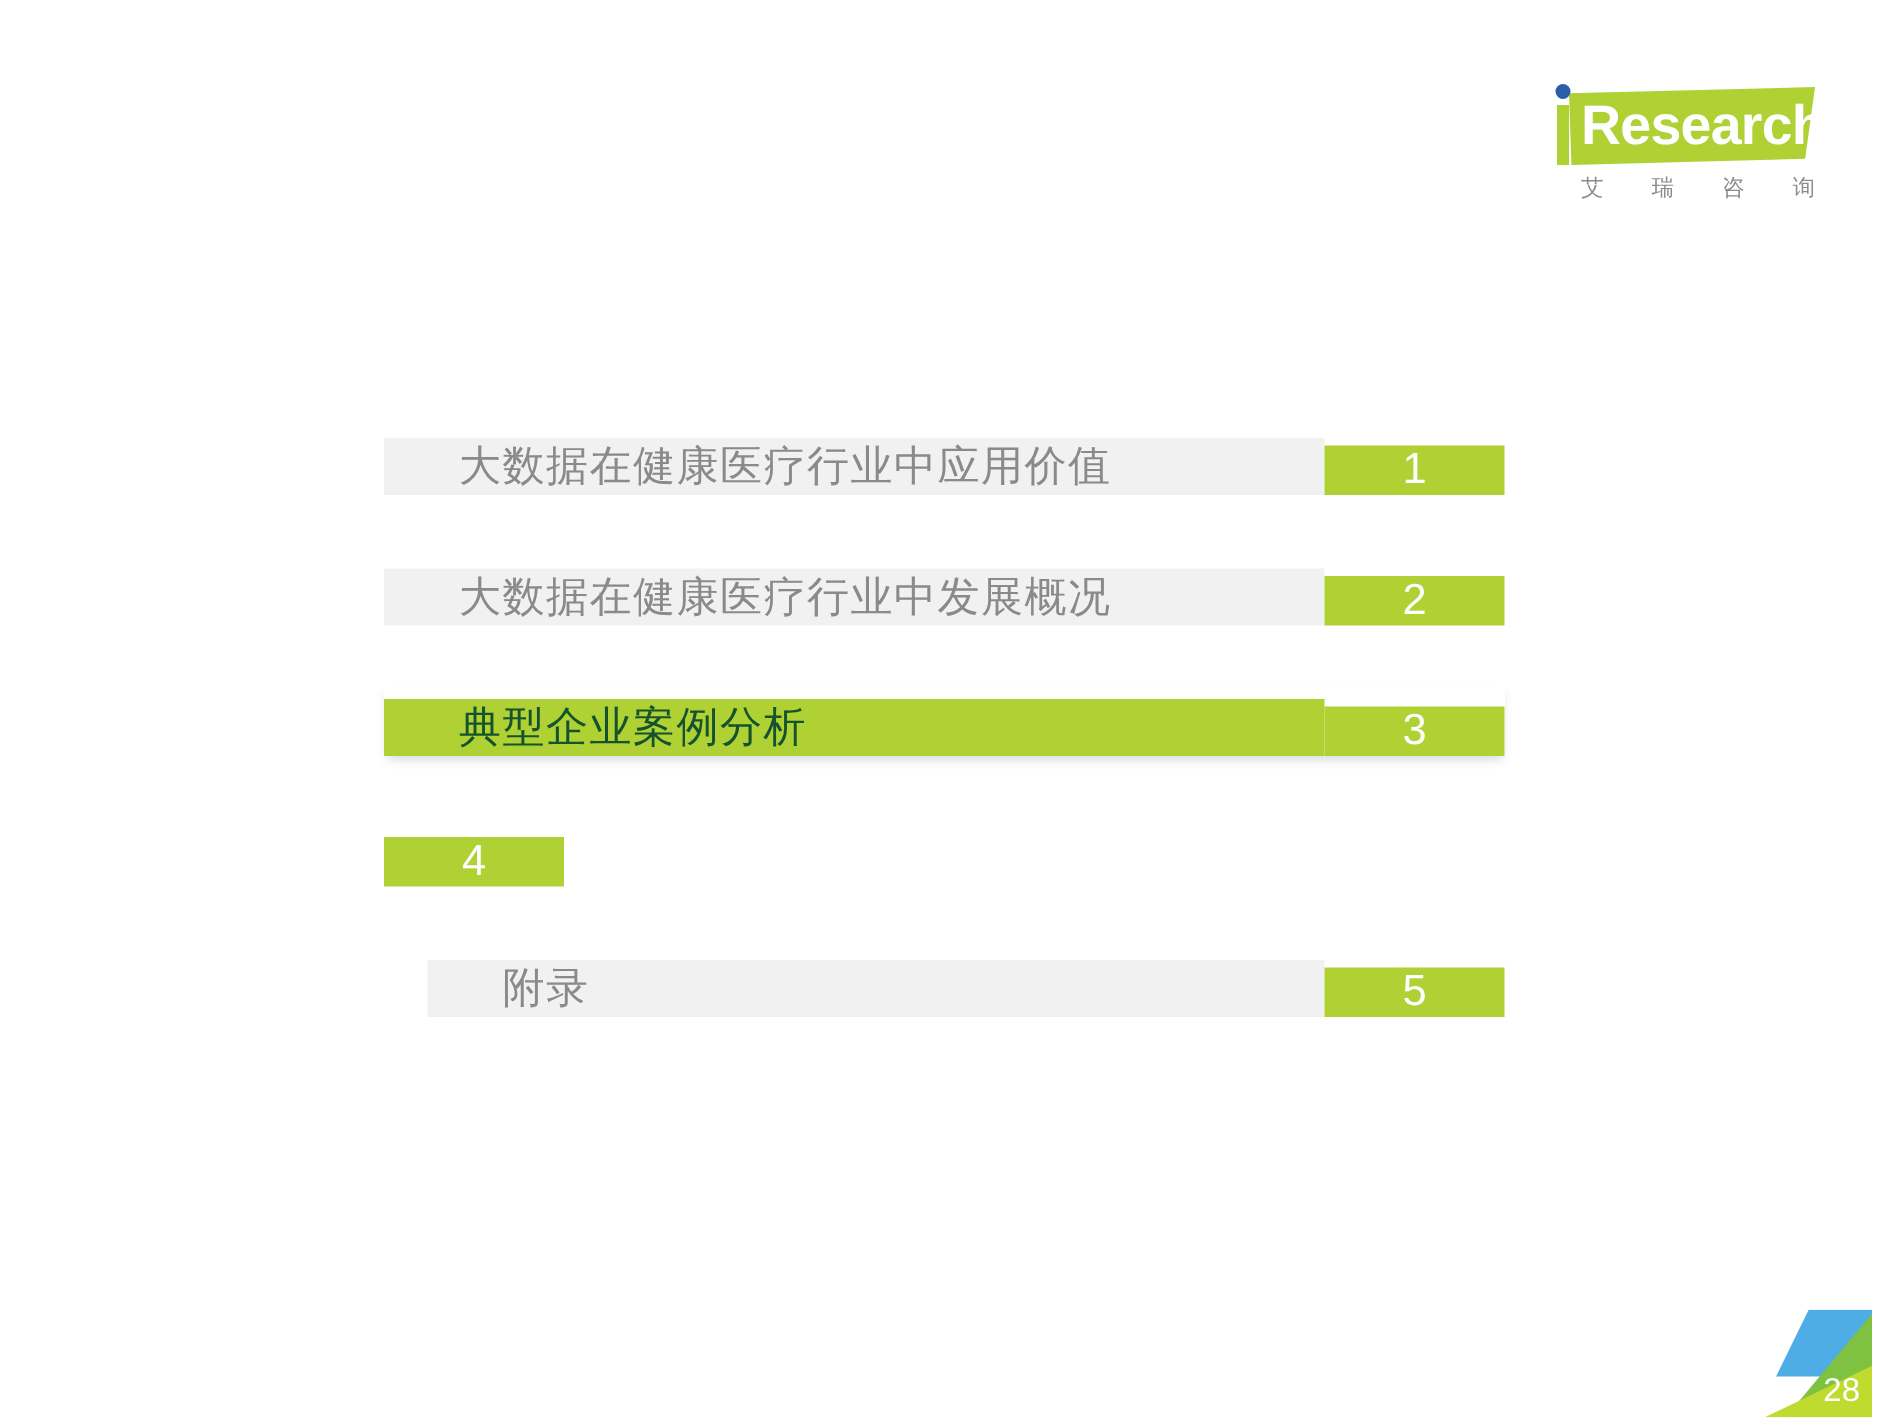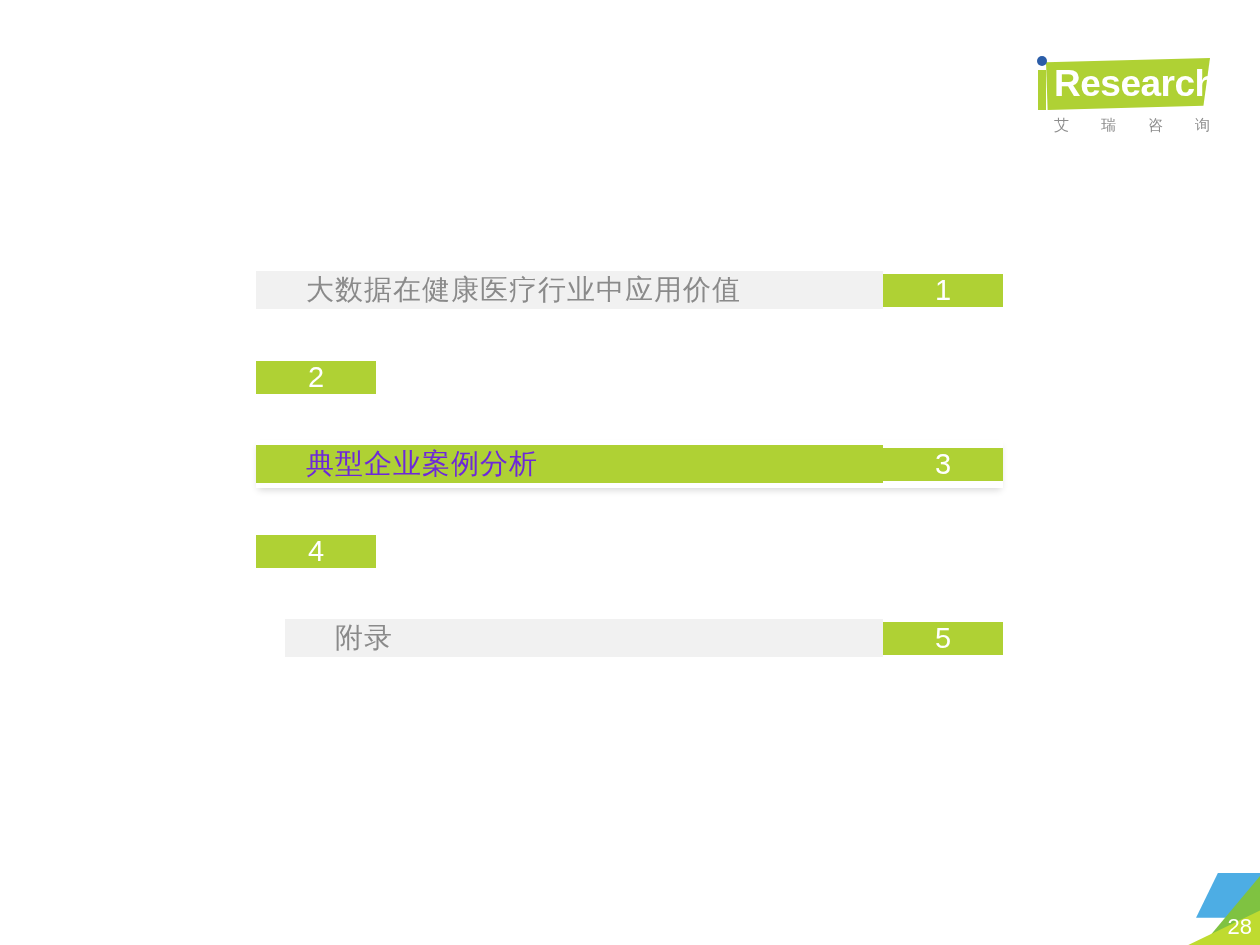--- a/index.html
+++ b/index.html
@@ -83,21 +83,22 @@
     position: absolute;
     left: 256px;
     top: 266px;
     width: 747px;
   }
   .agenda-row {
     position: relative;
     height: 48px;
     margin-bottom: 39px;
     display: flex;
-    align-items: center;
+    align-items: flex-end;
+    margin-top: 16px;
   }
   .agenda-row:last-child { margin-bottom: 0; padding-left: 29px; }
 
   .row-label {
     flex: 1 1 auto;
     background: #F1F1F1;
     display: flex;
     align-items: center;
     padding-left: 50px;
     box-sizing: border-box;
@@ -117,31 +118,31 @@
     font-size: 29px;
     font-family: "Liberation Sans", sans-serif;
   }
 
   
   .agenda-row.active {
     box-shadow: 0 4px 7px -2px rgba(0,0,0,0.16);
   }
   .agenda-row.active .row-label {
     background: #AFD134;
-    color: #6d28d9;
+    color: #14532d;
   }
   .agenda-row.active .row-number {
     background: #AFD134;
     color: #ffffff;
   }
 
   
   .corner {
     position: absolute;
-    right: 0;
+    right: 12px;
     bottom: 0;
     width: 78px;
     height: 72px;
     overflow: hidden;
   }
   .corner-blue {
     position: absolute;
     right: 0;
     bottom: 0;
     width: 78px;
@@ -196,20 +197,21 @@
 </div>
 
 <div class="agenda">
 
   <div class="agenda-row">
     <div class="row-label">大数据在健康医疗行业中应用价值</div>
     <div class="row-number">1</div>
   </div>
 
   <div class="agenda-row">
+    <div class="row-label">大数据在健康医疗行业中发展概况</div>
     <div class="row-number">2</div>
   </div>
 
   <div class="agenda-row active">
     <div class="row-label">典型企业案例分析</div>
     <div class="row-number">3</div>
   </div>
 
   <div class="agenda-row">
     <div class="row-number">4</div>

